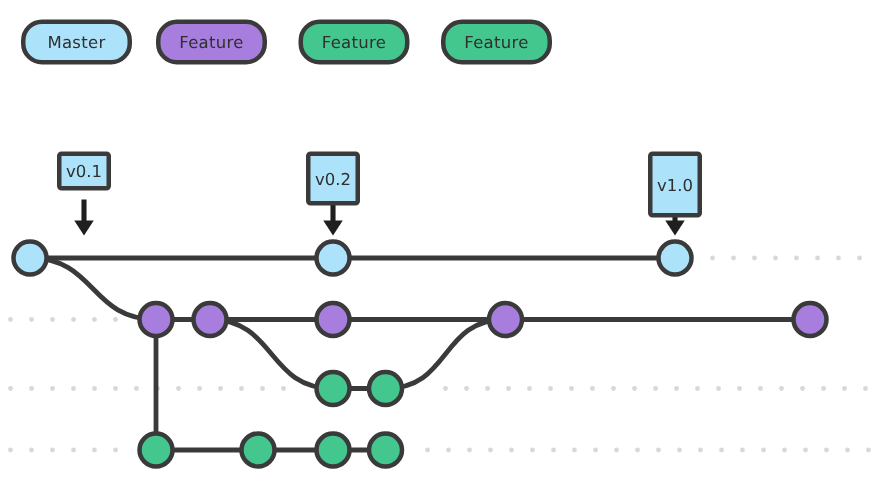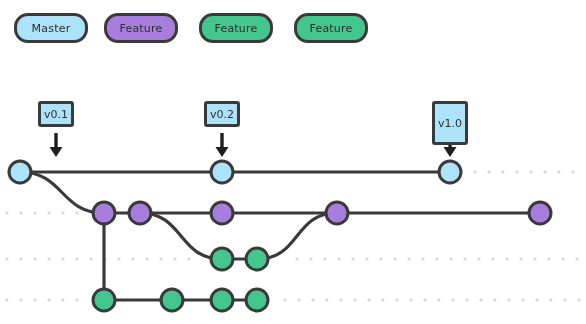--- a/index.html
+++ b/index.html
@@ -214,21 +214,21 @@
       </div>
       <div class="legend-chip" style="left: 294px; top: 13px; width: 74px; height: 30px; background: rgb(68, 198, 143);">
         <span>Feature</span>
       </div>
     </div>
 
   <div id="tag-row">
       <div class="tag-box" style="left: 38px; top: 101px; width: 36px; height: 26px; background: rgb(172, 227, 250);">
         <span>v0.1</span>
       </div>
-      <div class="tag-box" style="left: 204px; top: 101px; width: 36px; height: 26px; background: rgb(172, 227, 250);">
+      <div class="tag-box" style="left: 204px; top: 101px; width: 36px; height: 36px; background: rgb(172, 227, 250);">
         <span>v0.2</span>
       </div>
       <div class="tag-box" style="left: 432px; top: 101px; width: 36px; height: 44px; background: rgb(172, 227, 250);">
         <span>v1.0</span>
       </div>
     </div>
 
 </div>
 
 </body></html>

